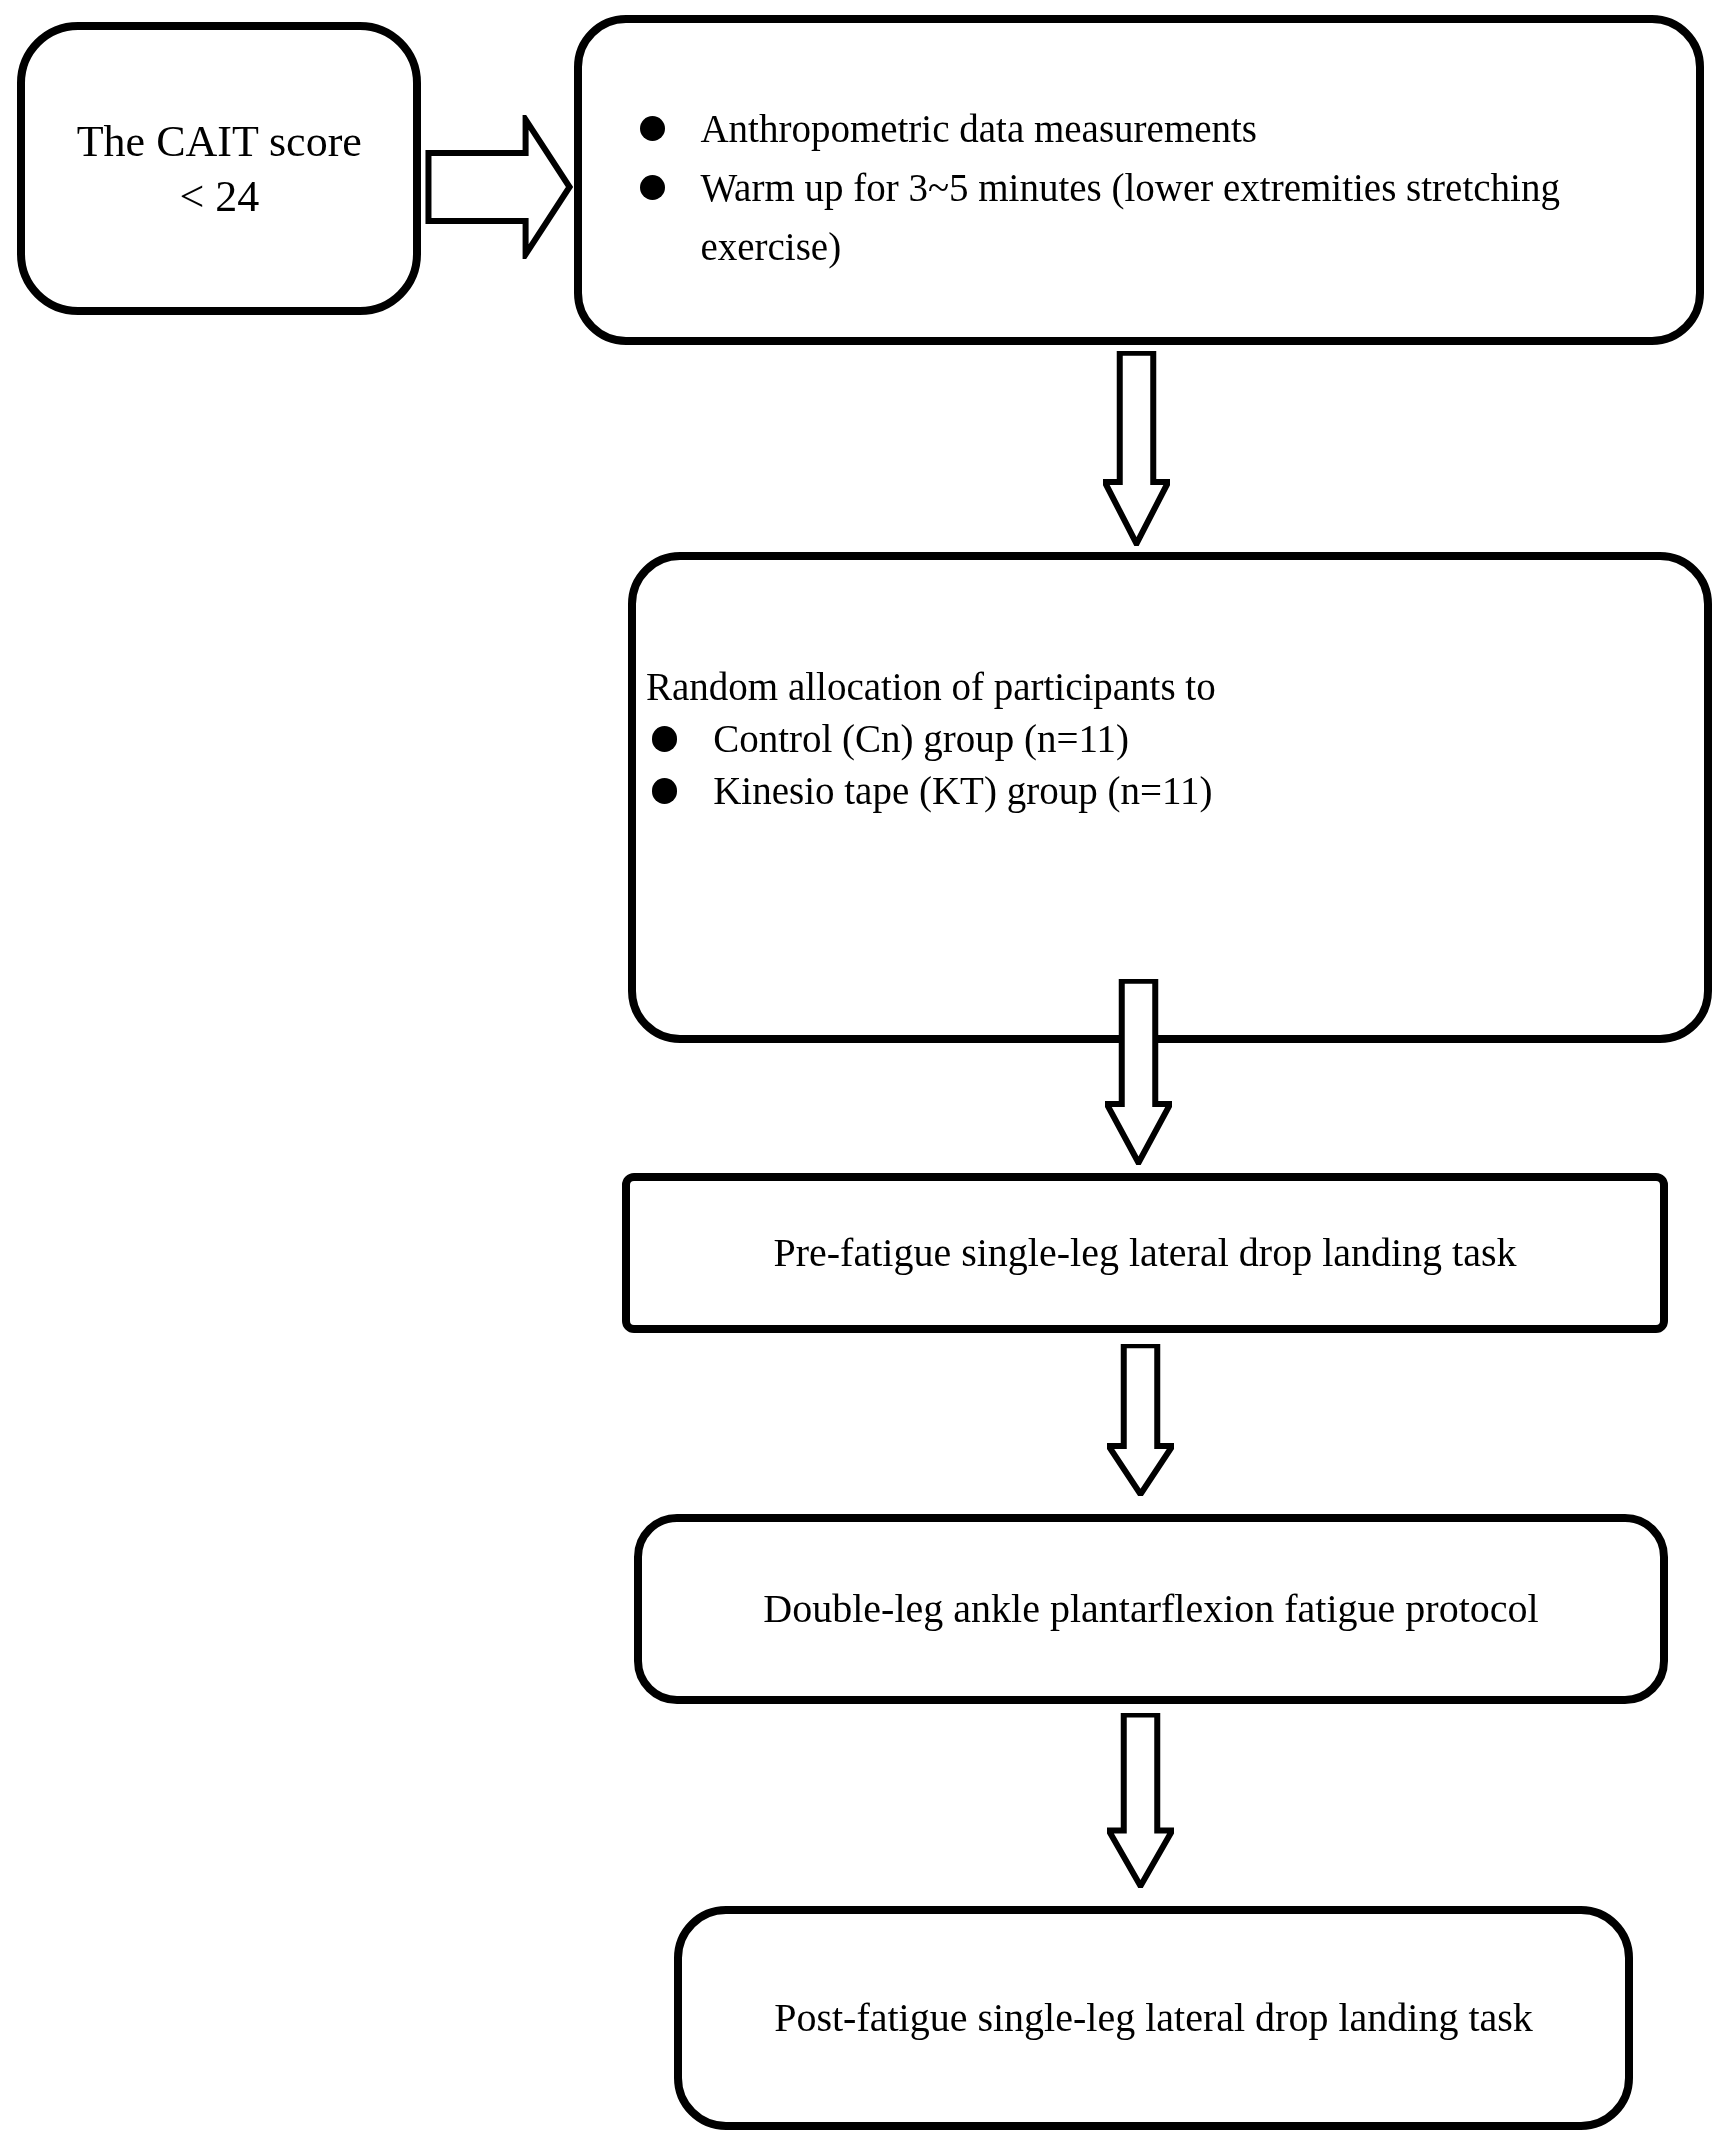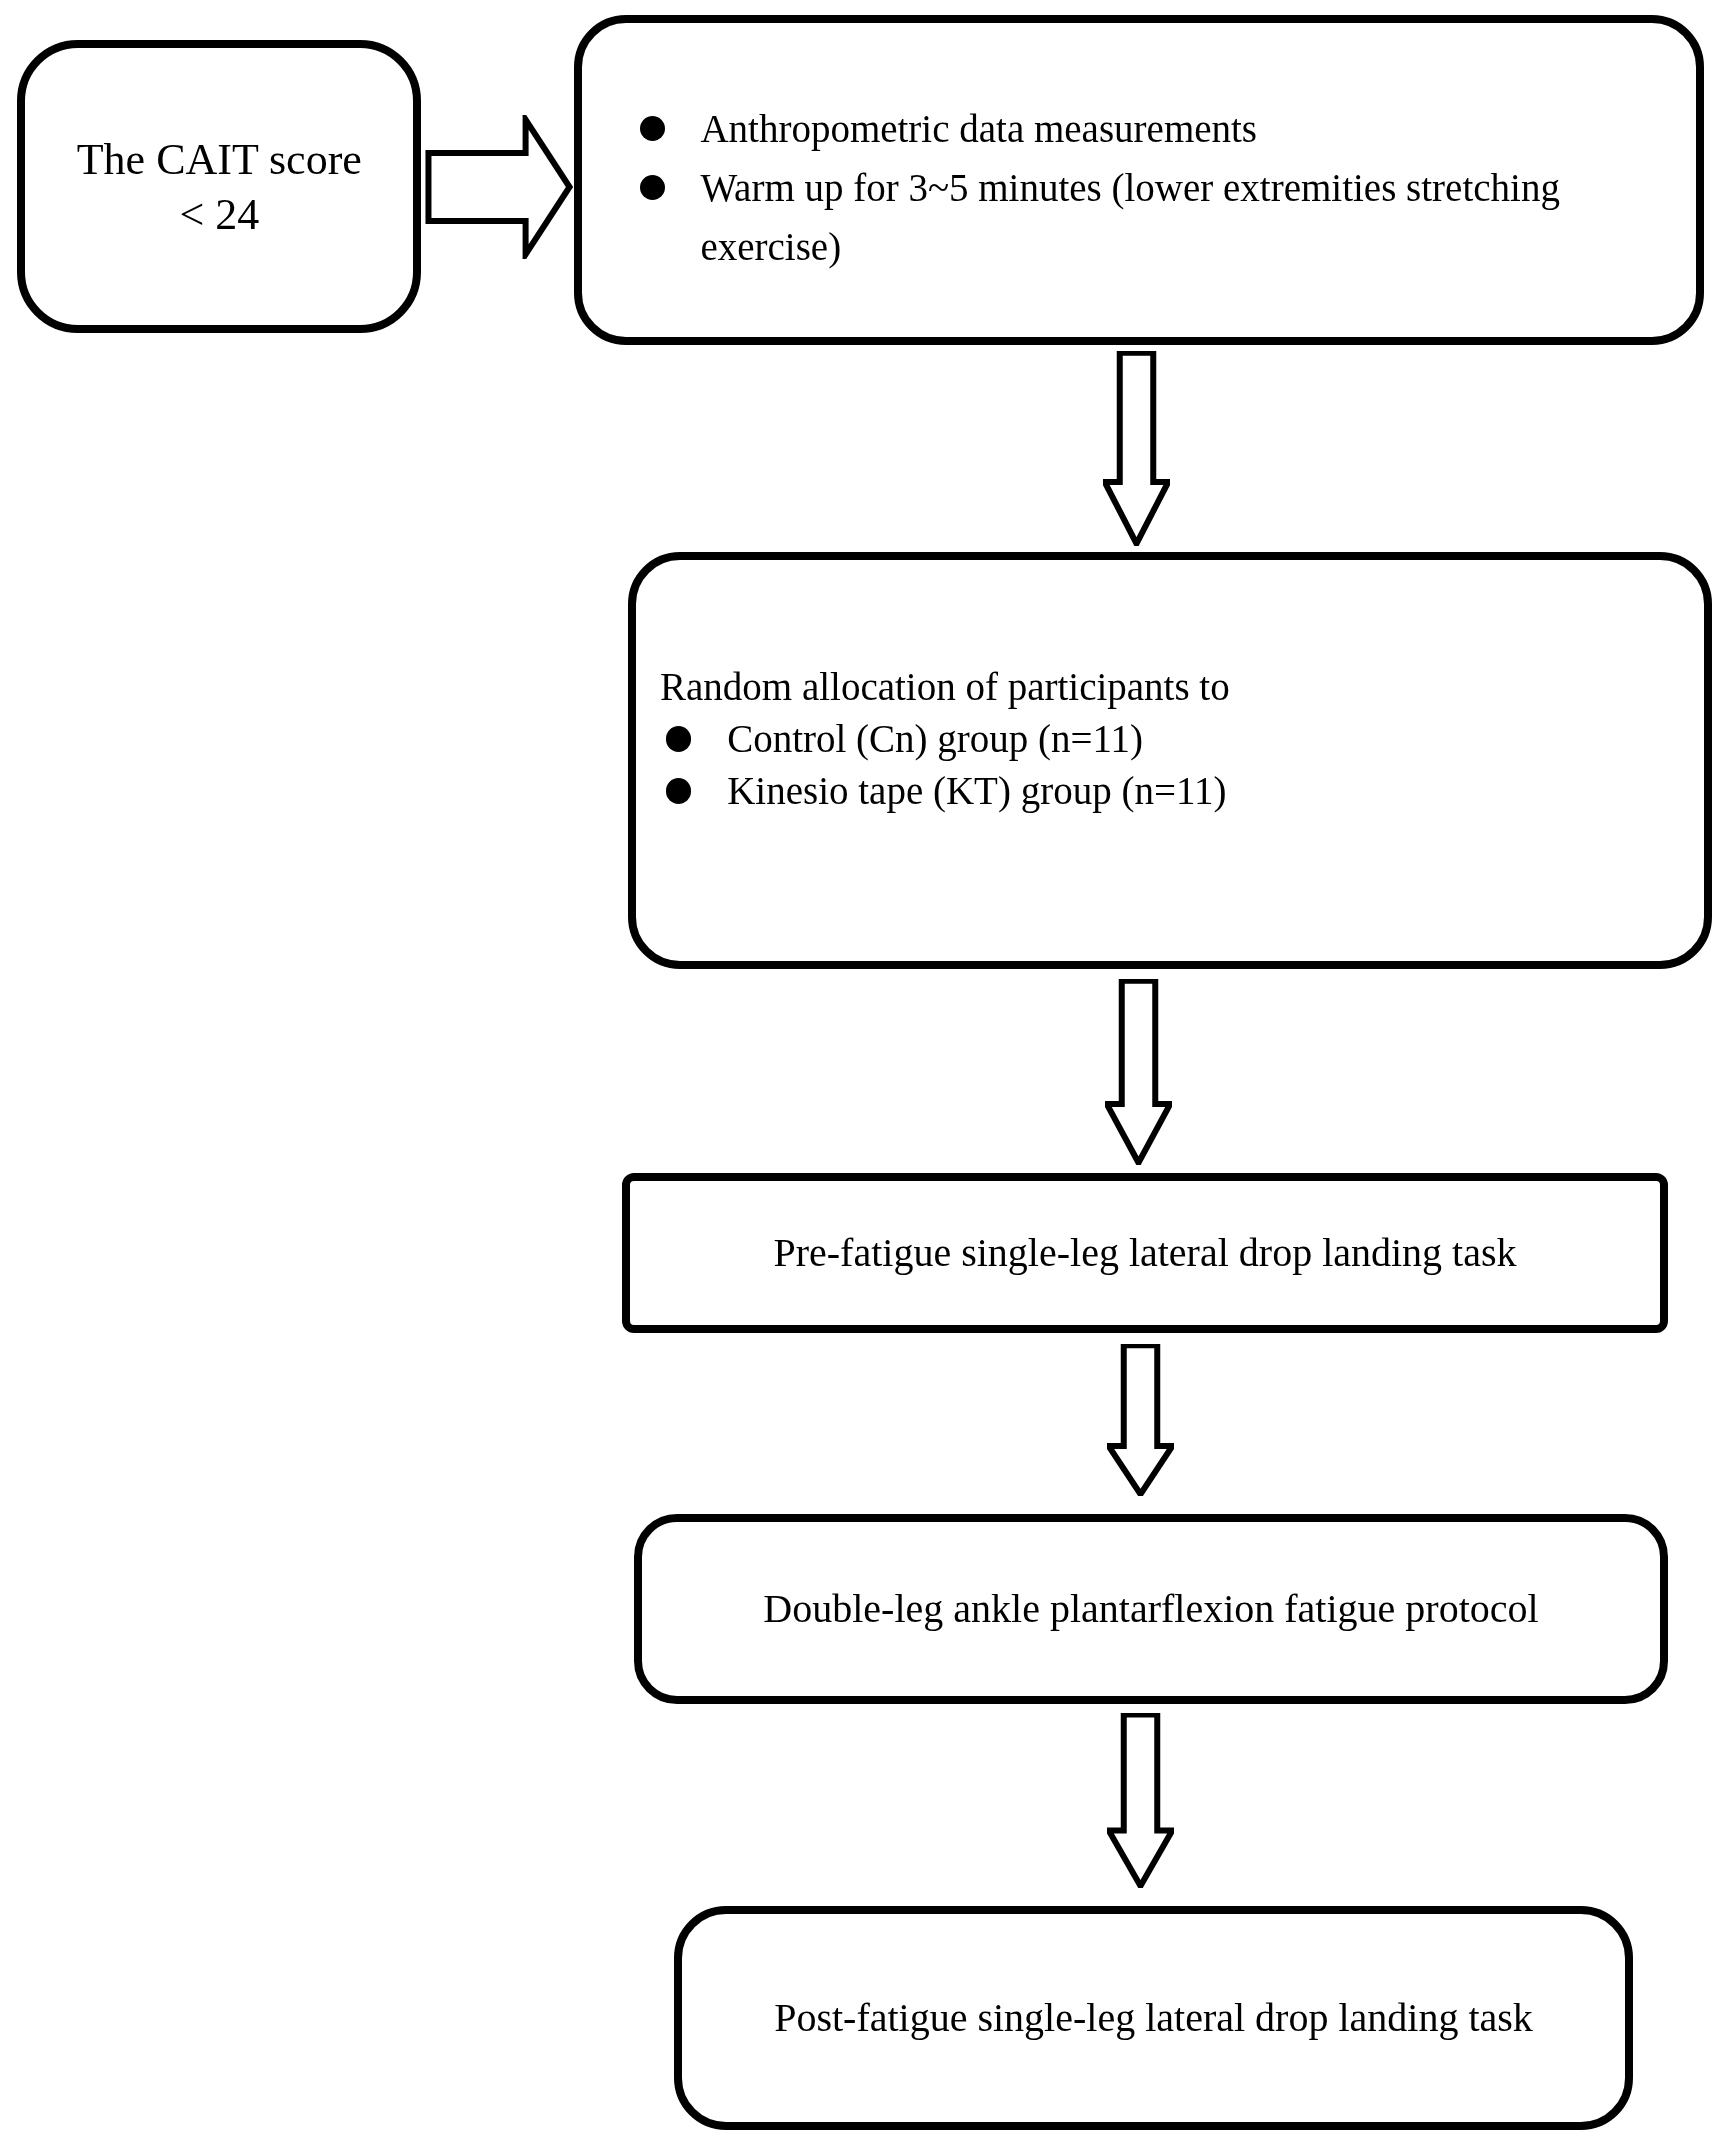--- a/index.html
+++ b/index.html
@@ -17,39 +17,39 @@
     overflow: hidden;
   }
   .box {
     position: absolute;
     box-sizing: border-box;
     background: #ffffff;
     border: 8px solid #000000;
   }
   
   #box-cait {
-    left: 17.3px; top: 40px; width: 404px; height: 293px;
+    left: 17.3px; top: 22px; width: 404px; height: 293px;
     border-radius: 61px;
     display: flex; flex-direction: column;
     align-items: center; justify-content: center;
     text-align: center;
     font-size: 44px; line-height: 55px;
   }
   
   #box-prep {
     left: 574px; top: 15px; width: 1130px; height: 330px;
     border-radius: 52px;
     padding: 76px 23px 14px 58px;
     font-size: 39px; line-height: 59px;
   }
   
   #box-alloc {
-    left: 628px; top: 552px; width: 1084px; height: 417px;
+    left: 628px; top: 552px; width: 1084px; height: 491px;
     border-radius: 52px;
-    padding: 101px 23px 0 24px;
+    padding: 101px 23px 0 10px;
     font-size: 39px; line-height: 52px;
   }
   
   #box-pre {
     left: 622px; top: 1173px; width: 1046px; height: 160px;
     border-radius: 12px;
   }
   #box-proto {
     left: 634px; top: 1514px; width: 1034px; height: 190px;
     border-radius: 43px;

